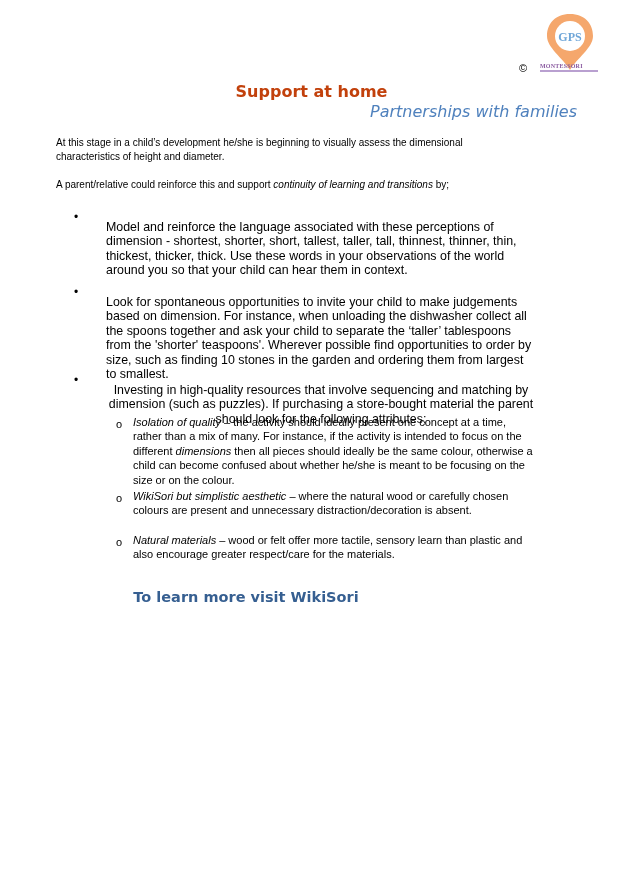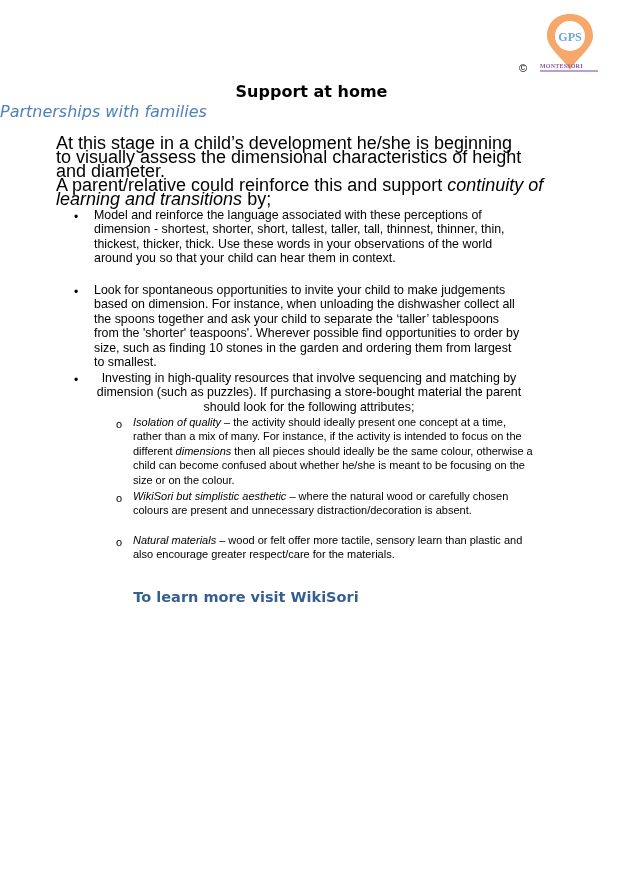--- a/index.html
+++ b/index.html
@@ -4,28 +4,28 @@
   <style>
     html, body { margin: 0; padding: 0; background: #ffffff; }
     body { width: 623px; height: 882px; position: relative; overflow: hidden;
            font-family: "Liberation Sans", sans-serif; color: #000; }
     .logo { position: absolute; left: 535px; top: 12px; width: 70px; height: 62px; }
     .copyright { position: absolute; left: 519px; top: 62px; font-size: 11px; font-family: "Liberation Sans", sans-serif; }
     .logo-text { position: absolute; left: 540px; top: 63px; font-size: 6px; color: #8a5aa0;
                  font-family: "Liberation Serif", serif; font-weight: bold; letter-spacing: 0.2px; }
     .logo-sub { position: absolute; left: 540px; top: 70px; width: 58px; height: 2px; background: #b9a0d0; }
     .title { position: absolute; left: 0; width: 623px; text-align: center; top: 82px;
-             font-size: 16px; font-weight: bold; color: #000000; font-family: "DejaVu Sans", sans-serif; }
-    .subtitle { position: absolute; left: 0; width: 577px; text-align: left; top: 102px;
+             font-size: 16px; font-weight: bold; color: #c2410c; font-family: "DejaVu Sans", sans-serif; }
+    .subtitle { position: absolute; left: 0; width: 577px; text-align: right; top: 102px;
                 font-size: 16px; font-style: italic; color: #4f81bd; font-family: "DejaVu Sans", sans-serif; }
-    .para { position: absolute; left: 56px; width: 470px; font-size: 18px; line-height: 14px; margin: 0; }
+    .para { position: absolute; left: 56px; width: 470px; font-size: 10px; line-height: 14px; margin: 0; }
     .p1 { top: 136px; }
     .p2 { top: 178px; width: 520px; }
     .bullet { position: absolute; left: 74px; font-size: 12px; }
-    .btext { position: absolute; left: 94px; width: 430px; font-size: 12.4px; line-height: 14.4px; margin: 0; }
+    .btext { position: absolute; left: 94px; width: 430px; font-size: 12.4px; line-height: 14.4px; margin: 12px; }
     .sub { position: absolute; left: 116px; font-size: 11px; }
     .stext { position: absolute; left: 133px; width: 400px; font-size: 11px; line-height: 14.4px; margin: 0; }
     .footer { position: absolute; left: 0; width: 492px; text-align: center; top: 589px;
               font-size: 14.5px; font-weight: bold; color: #365f91; font-family: "DejaVu Sans", sans-serif; }
     em { }
   </style>
 </head>
 <body>
 
 <svg class="logo" viewBox="0 0 70 62">

